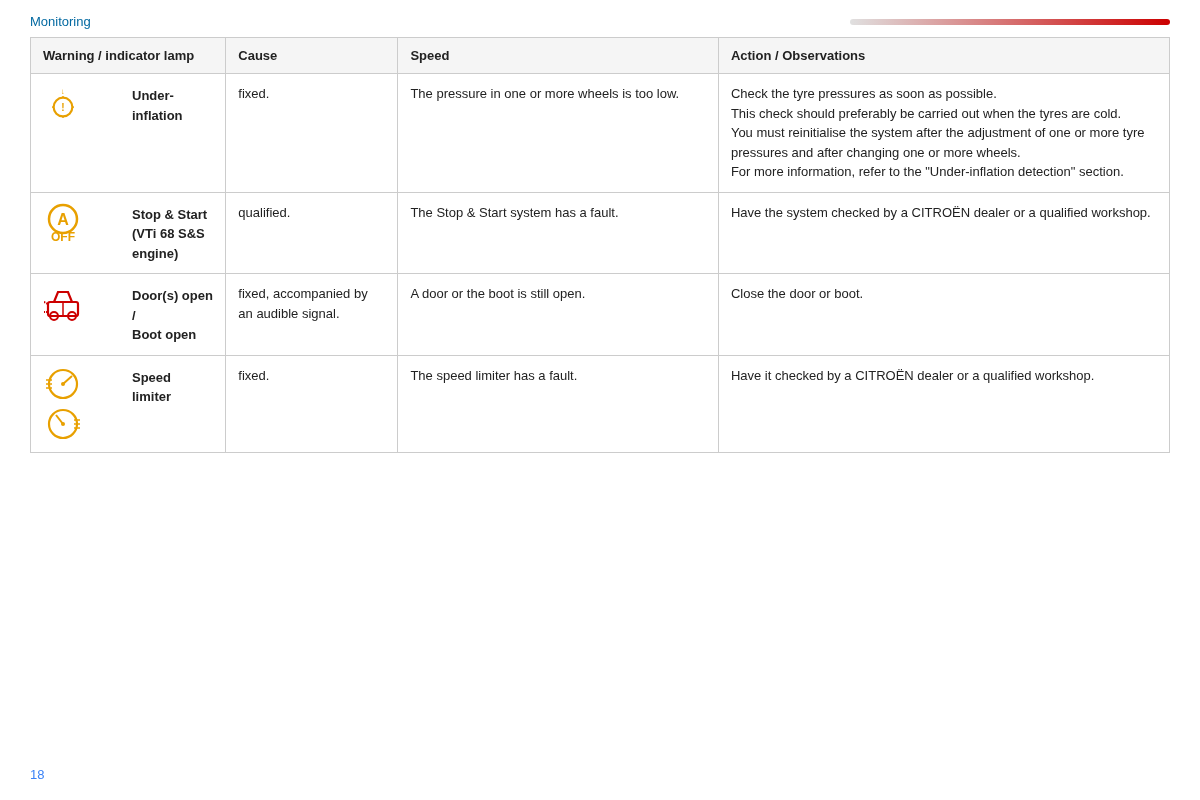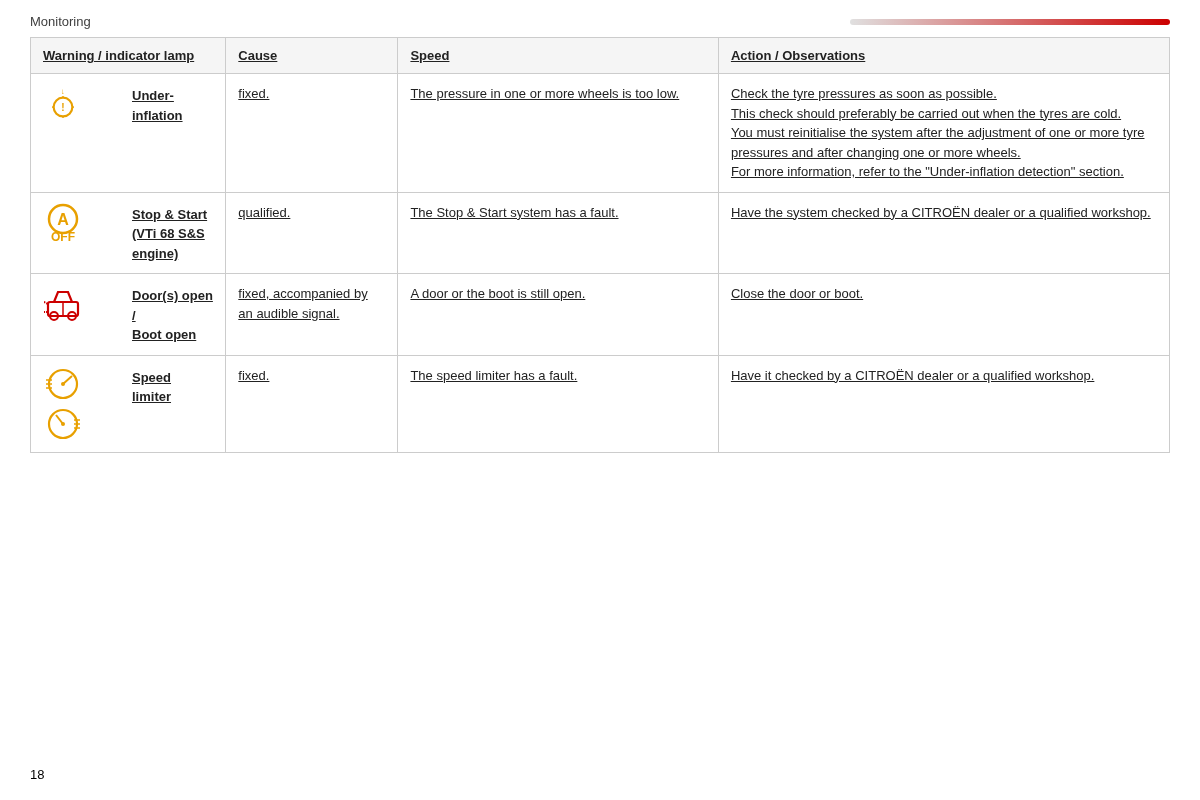--- a/index.html
+++ b/index.html
@@ -16,34 +16,33 @@
 
     .page-header {
       display: flex;
       justify-content: space-between;
       align-items: center;
       padding: 14px 30px 8px 30px;
     }
 
     .page-title {
       font-size: 13px;
-      color: #404040;
+      color: #0369a1;
       font-weight: normal;
     }
 
     .header-line {
       width: 320px;
       height: 6px;
       background: linear-gradient(to right, #e0e0e0, #cc0000);
       border-radius: 3px;
     }
 
     .content {
       padding: 0 30px;
-      text-decoration: underline;
     }
 
     table {
       width: 100%;
       border-collapse: collapse;
       border: 1px solid #ccc;
     }
 
     th {
       background: #f5f5f5;
@@ -102,21 +101,21 @@
       display: flex;
       flex-direction: column;
       gap: 4px;
     }
 
     .page-footer {
       position: absolute;
       bottom: 18px;
       left: 30px;
       font-size: 13px;
-      color: #000000;
+      color: #3b82f6;
     }
 
     
     .svg-icon {
       width: 36px;
       height: 36px;
     }
   </style>
 </head>
 <body>

